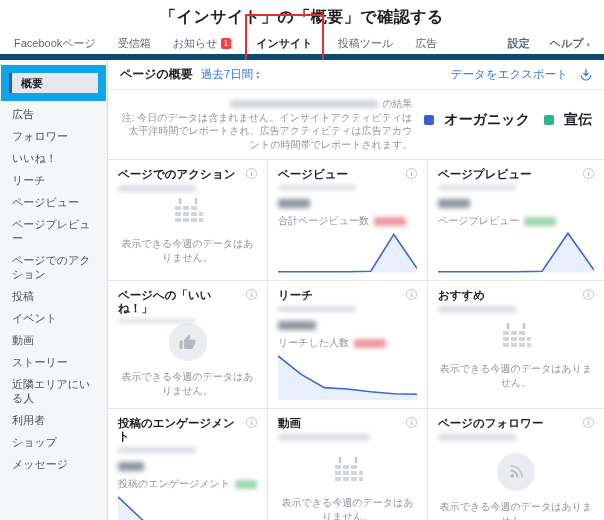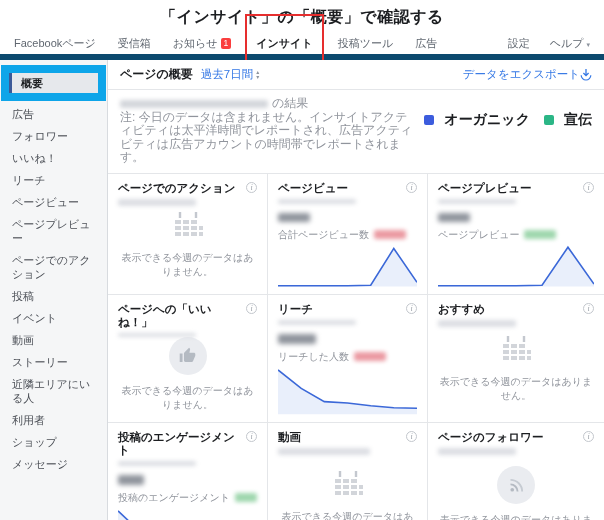--- a/index.html
+++ b/index.html
@@ -9,21 +9,21 @@
   .page-title-bar { height:32px; line-height:34px; text-align:center;
     font-size:16px; font-weight:bold; letter-spacing:.5px; }
 
   .top-nav { height:28px; display:flex; align-items:center; padding:0 14px;
     border-bottom:6px solid #0c4a6e; font-size:11px; color:#606770; }
   .nav-item { margin-right:22px; cursor:pointer; white-space:nowrap; }
   .nav-item.annotated { font-weight:bold; color:#1c1e21;
     border:2px solid #e62e2e; padding:20px 9px; margin:0 14px 0 -8px; }
   .nav-badge { display:inline-block; background:#fa3e3e; color:#fff; font-size:8.5px;
     line-height:11px; padding:0 3px; border-radius:2px; margin-left:3px; vertical-align:1px; }
-  .nav-right { margin-left:auto; display:flex; align-items:center; }
+  .nav-right { margin-left:auto; display:flex; align-items:center;font-weight:bold; }
   .nav-right .nav-item { margin-right:0; margin-left:20px; }
   .caret-down { font-size:7px; color:#8d949e; margin-left:3px; }
 
   .content { display:flex; height:460px; }
 
   .sidebar { width:108px; flex:0 0 108px; background:#f5f6f7;
     border-right:1px solid #d8dbdf; padding-top:5px; font-size:11px; color:#4b4f56; }
   .side-item { padding:4px 10px 4px 12px; line-height:14px; cursor:pointer; }
   .side-item.annotated { border:8px solid #0ea5e9; background:#e6e8ec; font-weight:bold;
     color:#1c1e21; padding:0; display:flex; align-items:stretch; margin:0 1px 2px 1px; }
@@ -33,25 +33,25 @@
   .main { flex:1; display:flex; flex-direction:column; min-width:0; }
 
   .main-header { height:30px; flex:0 0 30px; display:flex; align-items:center;
     padding:0 12px; border-bottom:1px solid #e4e6e9; background:#fff; }
   .main-title { font-size:12px; font-weight:bold; }
   .range-link { color:#3578e5; font-size:11.5px; margin-left:8px; cursor:pointer;
     display:flex; align-items:center; }
   .sort-glyph { display:inline-flex; flex-direction:column; line-height:5px;
     font-size:6px; color:#8d949e; margin-left:3px; }
   .export-link { margin-left:auto; color:#3578e5; font-size:11.5px; cursor:pointer;
-    display:flex; align-items:center; gap:0; }
+    display:flex; align-items:center; gap:12px; }
 
   .note-bar { padding:7px 12px 8px 12px; border-bottom:1px solid #e4e6e9;
     display:flex; gap:12px; background:#fff; }
-  .note-left { flex:1; font-size:12px; color:#90949c; line-height:13.5px; max-width:372px; }
+  .note-left { flex:1; font-size:10px; color:#90949c; line-height:13.5px; max-width:372px;text-align:right; }
   .blur-name { display:inline-block; width:148px; height:8px; background:#d3d6db;
     border-radius:2px; filter:blur(2px); vertical-align:-1px; margin-right:4px; }
   .legend { display:flex; align-items:flex-start; gap:14px; padding-top:14px; white-space:nowrap; }
   .legend-item { display:flex; align-items:center; gap:10px;
     font-size:14px; font-weight:bold; color:#1c1e21; }
   .legend-swatch { width:10px; height:10px; border-radius:2px; display:inline-block; }
 
   .cards { flex:1; display:grid; grid-template-columns:159px 159px 1fr;
     grid-template-rows:120px 127px 140px; gap:1px; background:#e4e6e9; overflow:hidden; }
   .card { background:#fff; padding:8px 10px 6px 10px; display:flex;

